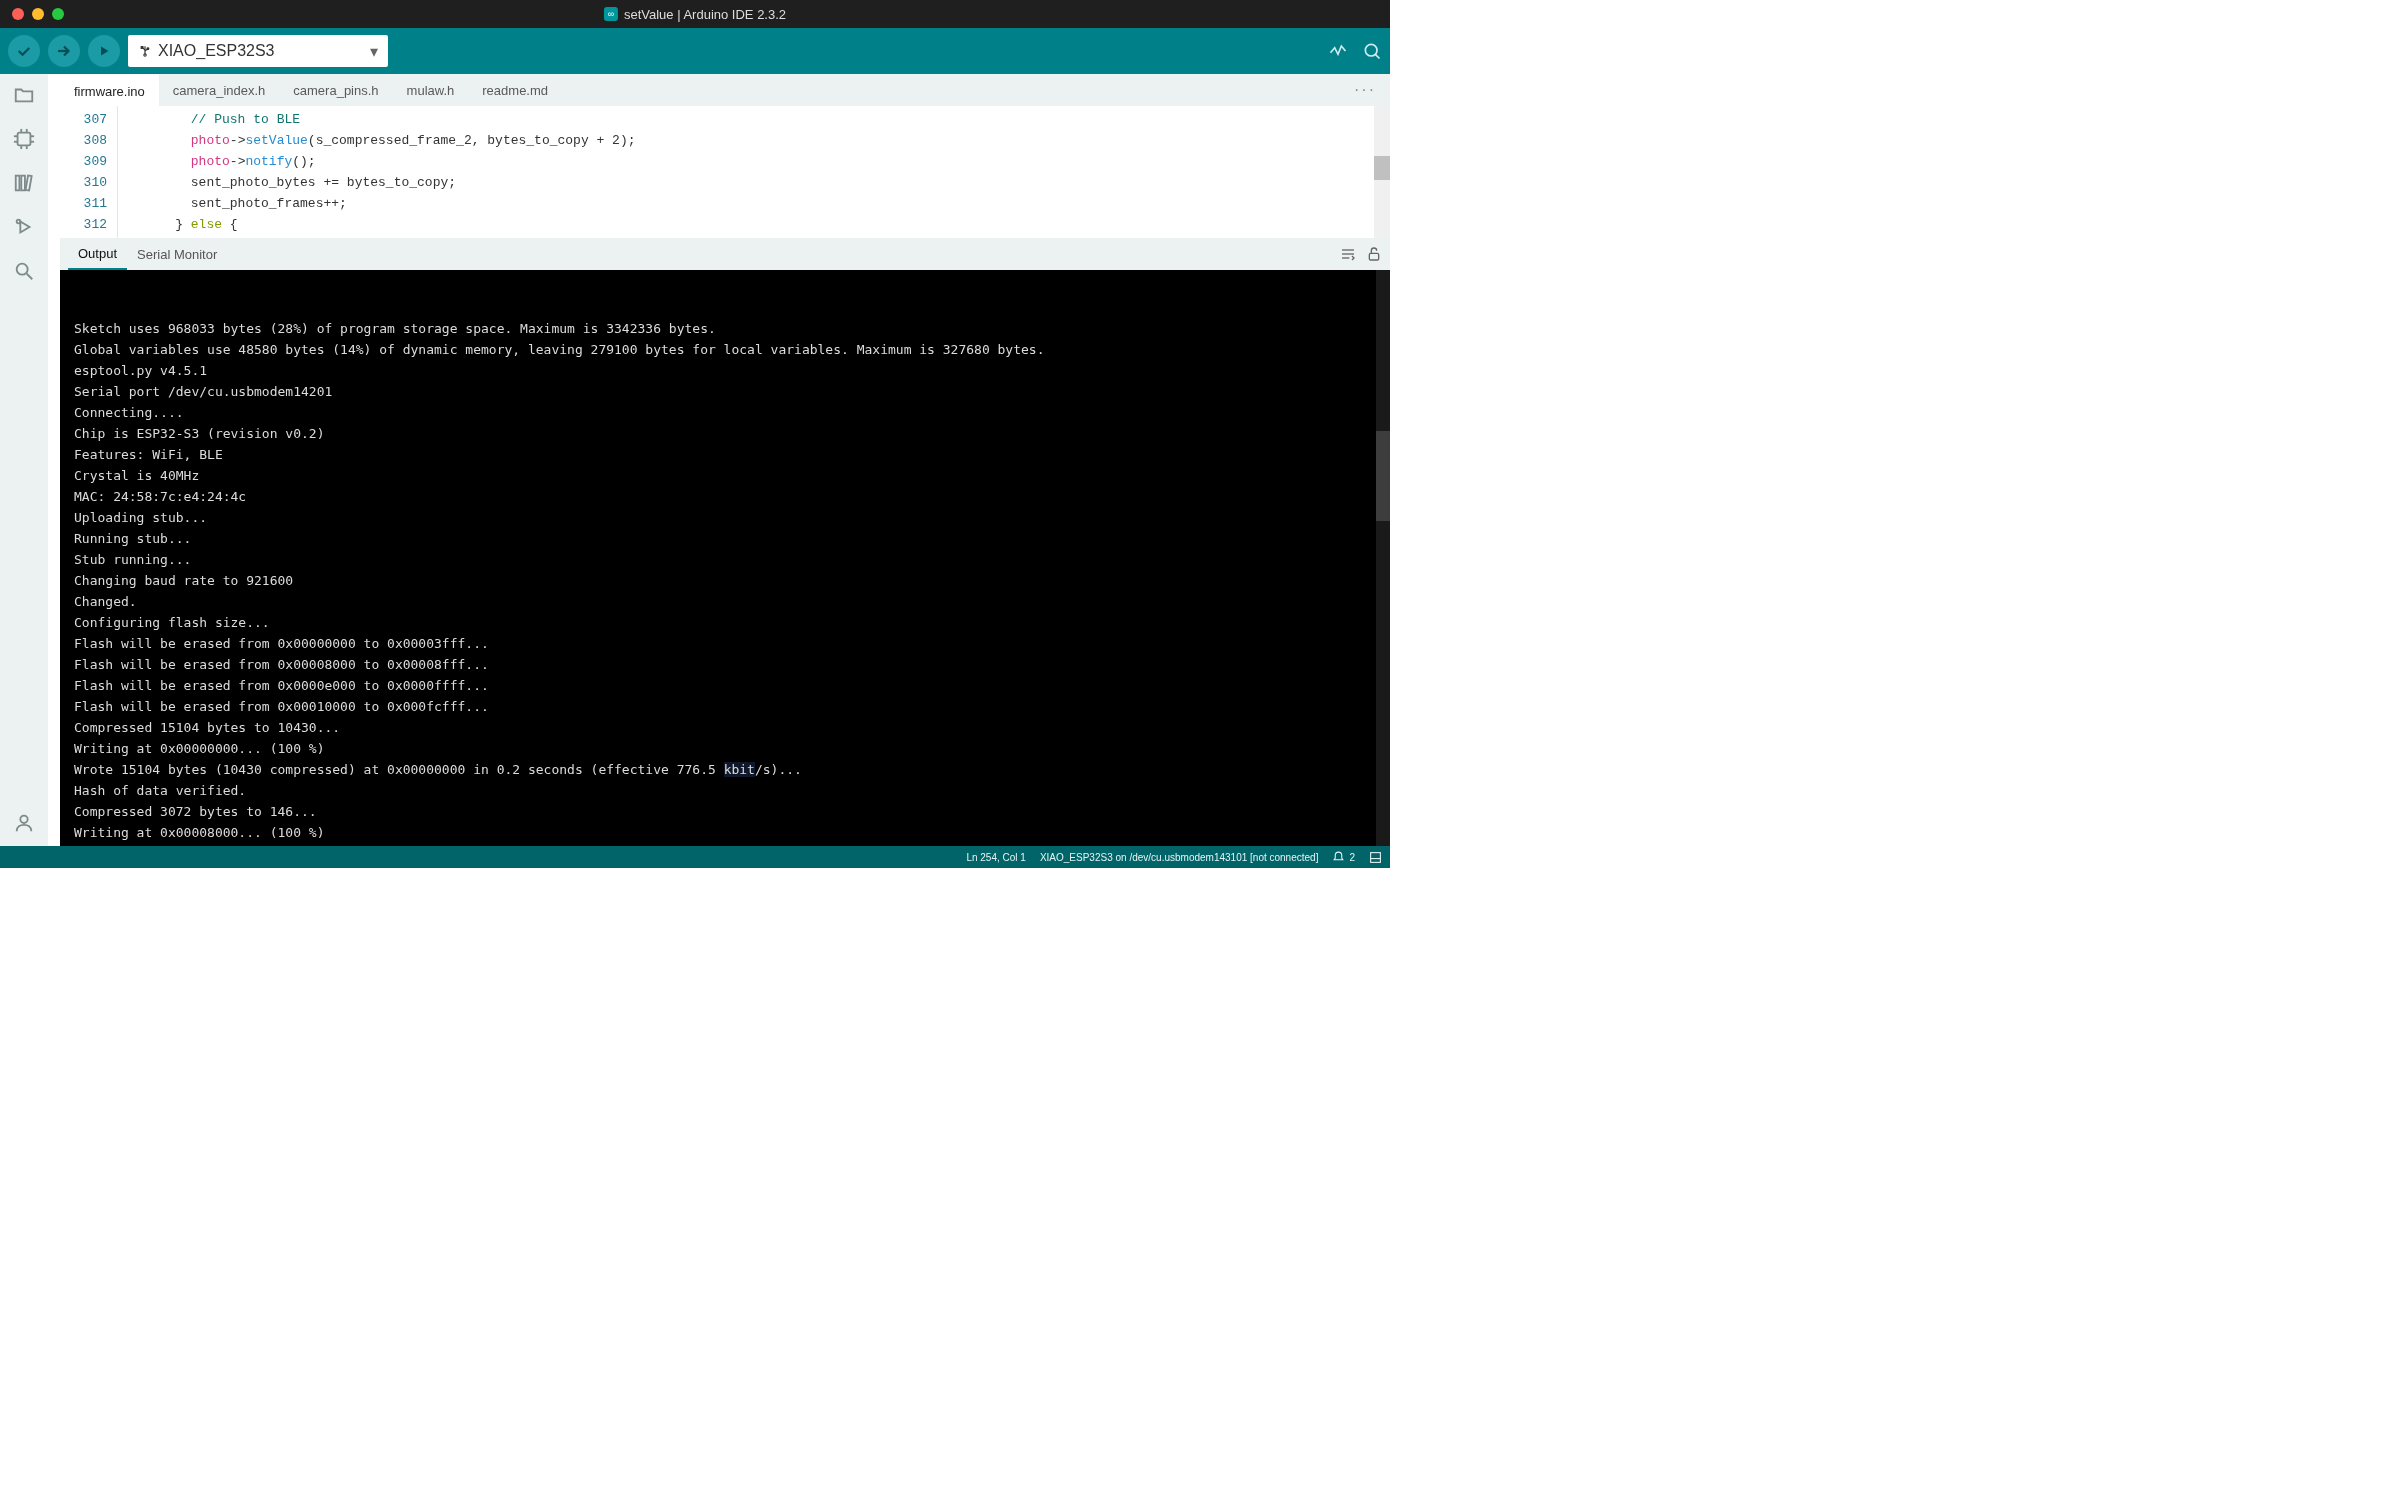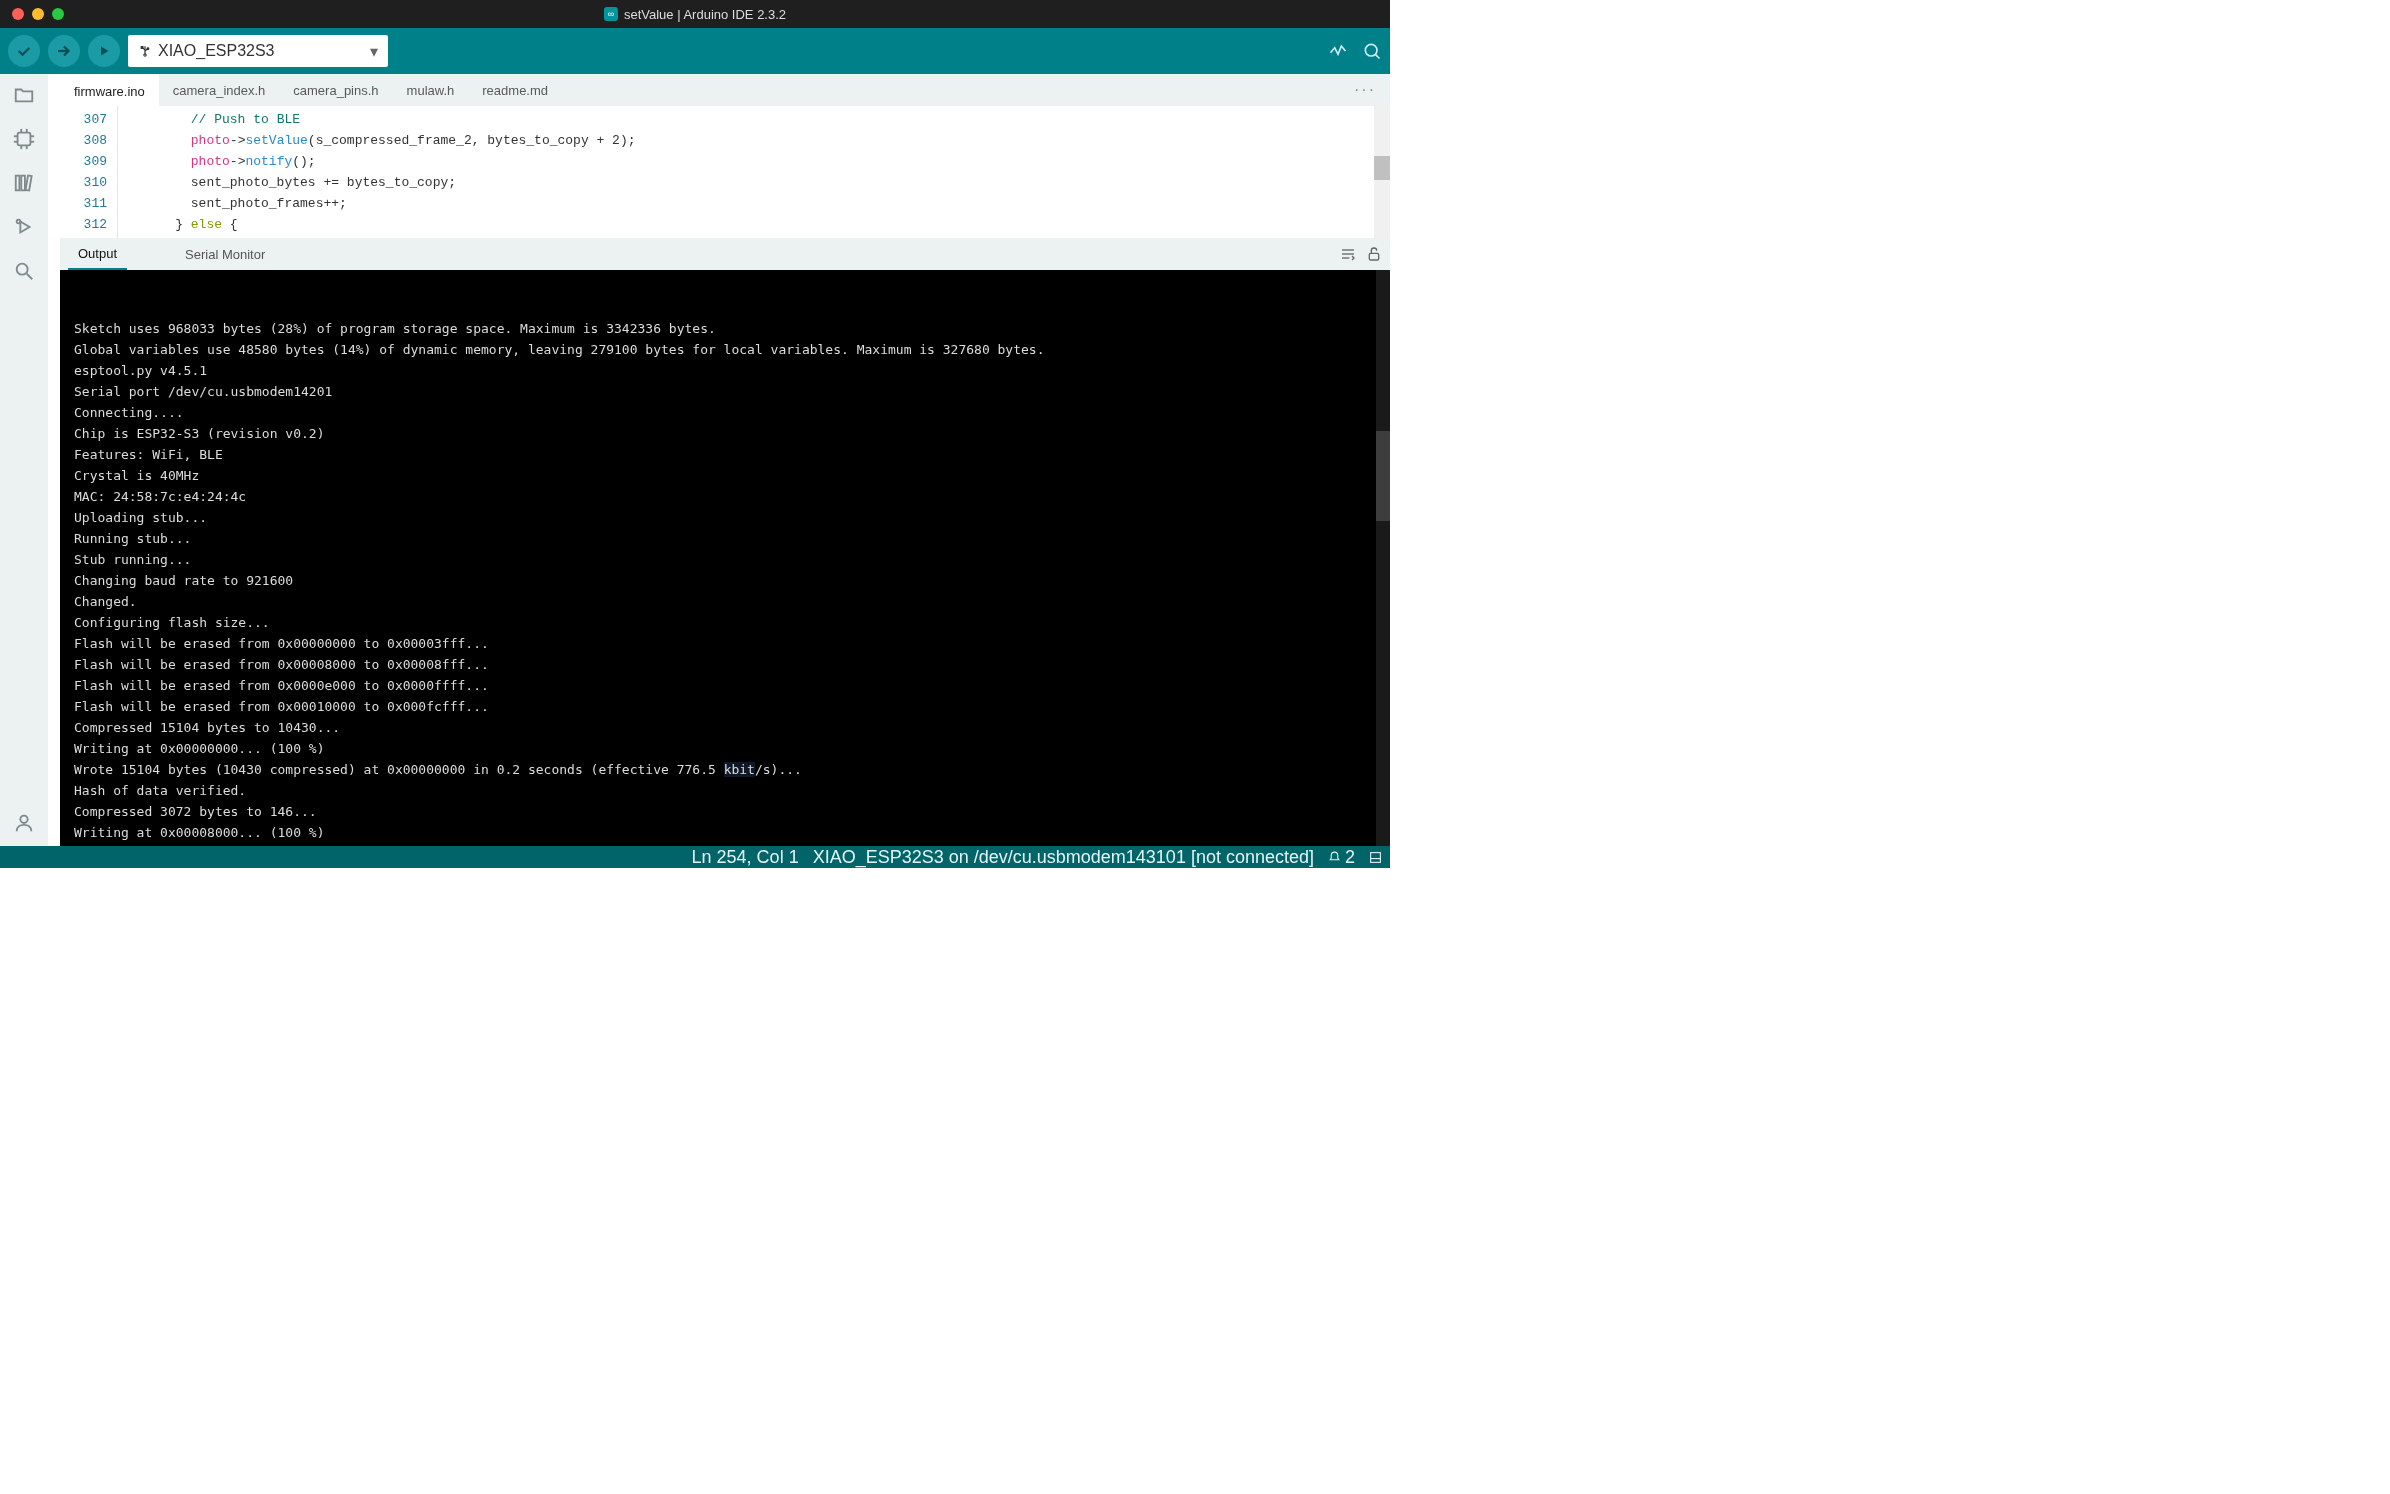--- a/index.html
+++ b/index.html
@@ -146,21 +146,20 @@
 .minimap .mslider { position:absolute; top:38%; width:100%; height:24px; background:#c0c0c0; }
 
 
 .panel { flex:1; display:flex; flex-direction:column; min-height:0;}
 .panel-tabs {
   height: 32px;
   background: #ecf1f1;
   display: flex;
   align-items: center;
   padding: 0 8px;
-  gap: 48px;
 }
 .ptab { padding: 0 10px; color: #555; font-size: 13px; height:100%; display:flex; align-items:center;}
 .ptab.active { color: #111; border-bottom: 2px solid #00818a;}
 .panel-tabs .pright { margin-left:auto; display:flex; gap:10px; color:#666;}
 .console {
   flex:1;
   background: #000;
   color: #dcdcdc;
   font-family: "SF Mono", ui-monospace, Menlo, Consolas, monospace;
   font-size: 13px;
@@ -172,21 +171,21 @@
 }
 .console .hl { background:#0f172a; }
 .console-scroll { position:absolute; right:0; top:0; bottom:0; width:14px; background:#1a1a1a;}
 .console-scroll .cthumb { position:absolute; top:28%; width:100%; height:90px; background:#3d3d3d;}
 
 
 .statusbar {
   height: 22px;
   background: #006468;
   color: #e5f4f5;
-  font-size: 18px;
+  font-size: 10px;
   display: flex;
   align-items: center;
   justify-content: flex-end;
   padding: 0 8px;
   gap: 14px;
 }
 .statusbar .sitem { display:flex; align-items:center; gap:4px; }
 
 svg { display:block; }
 </style>

